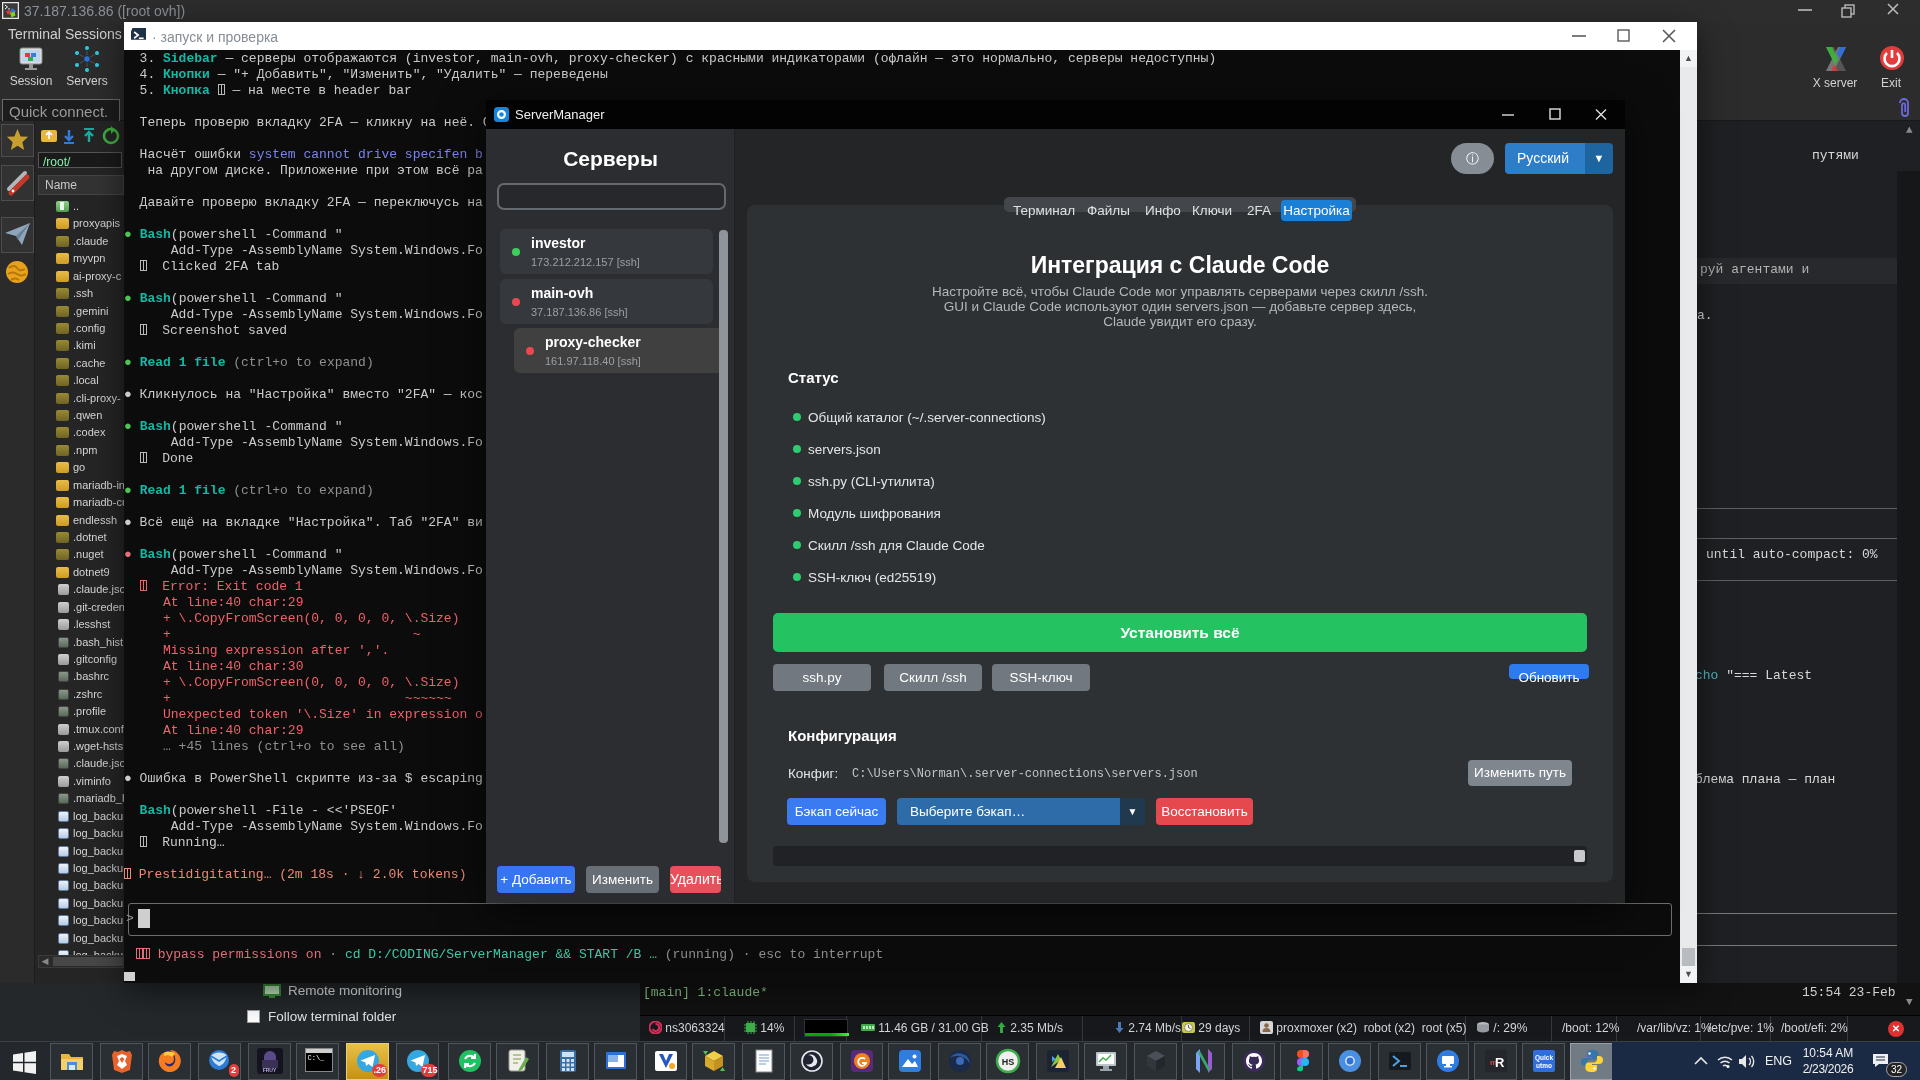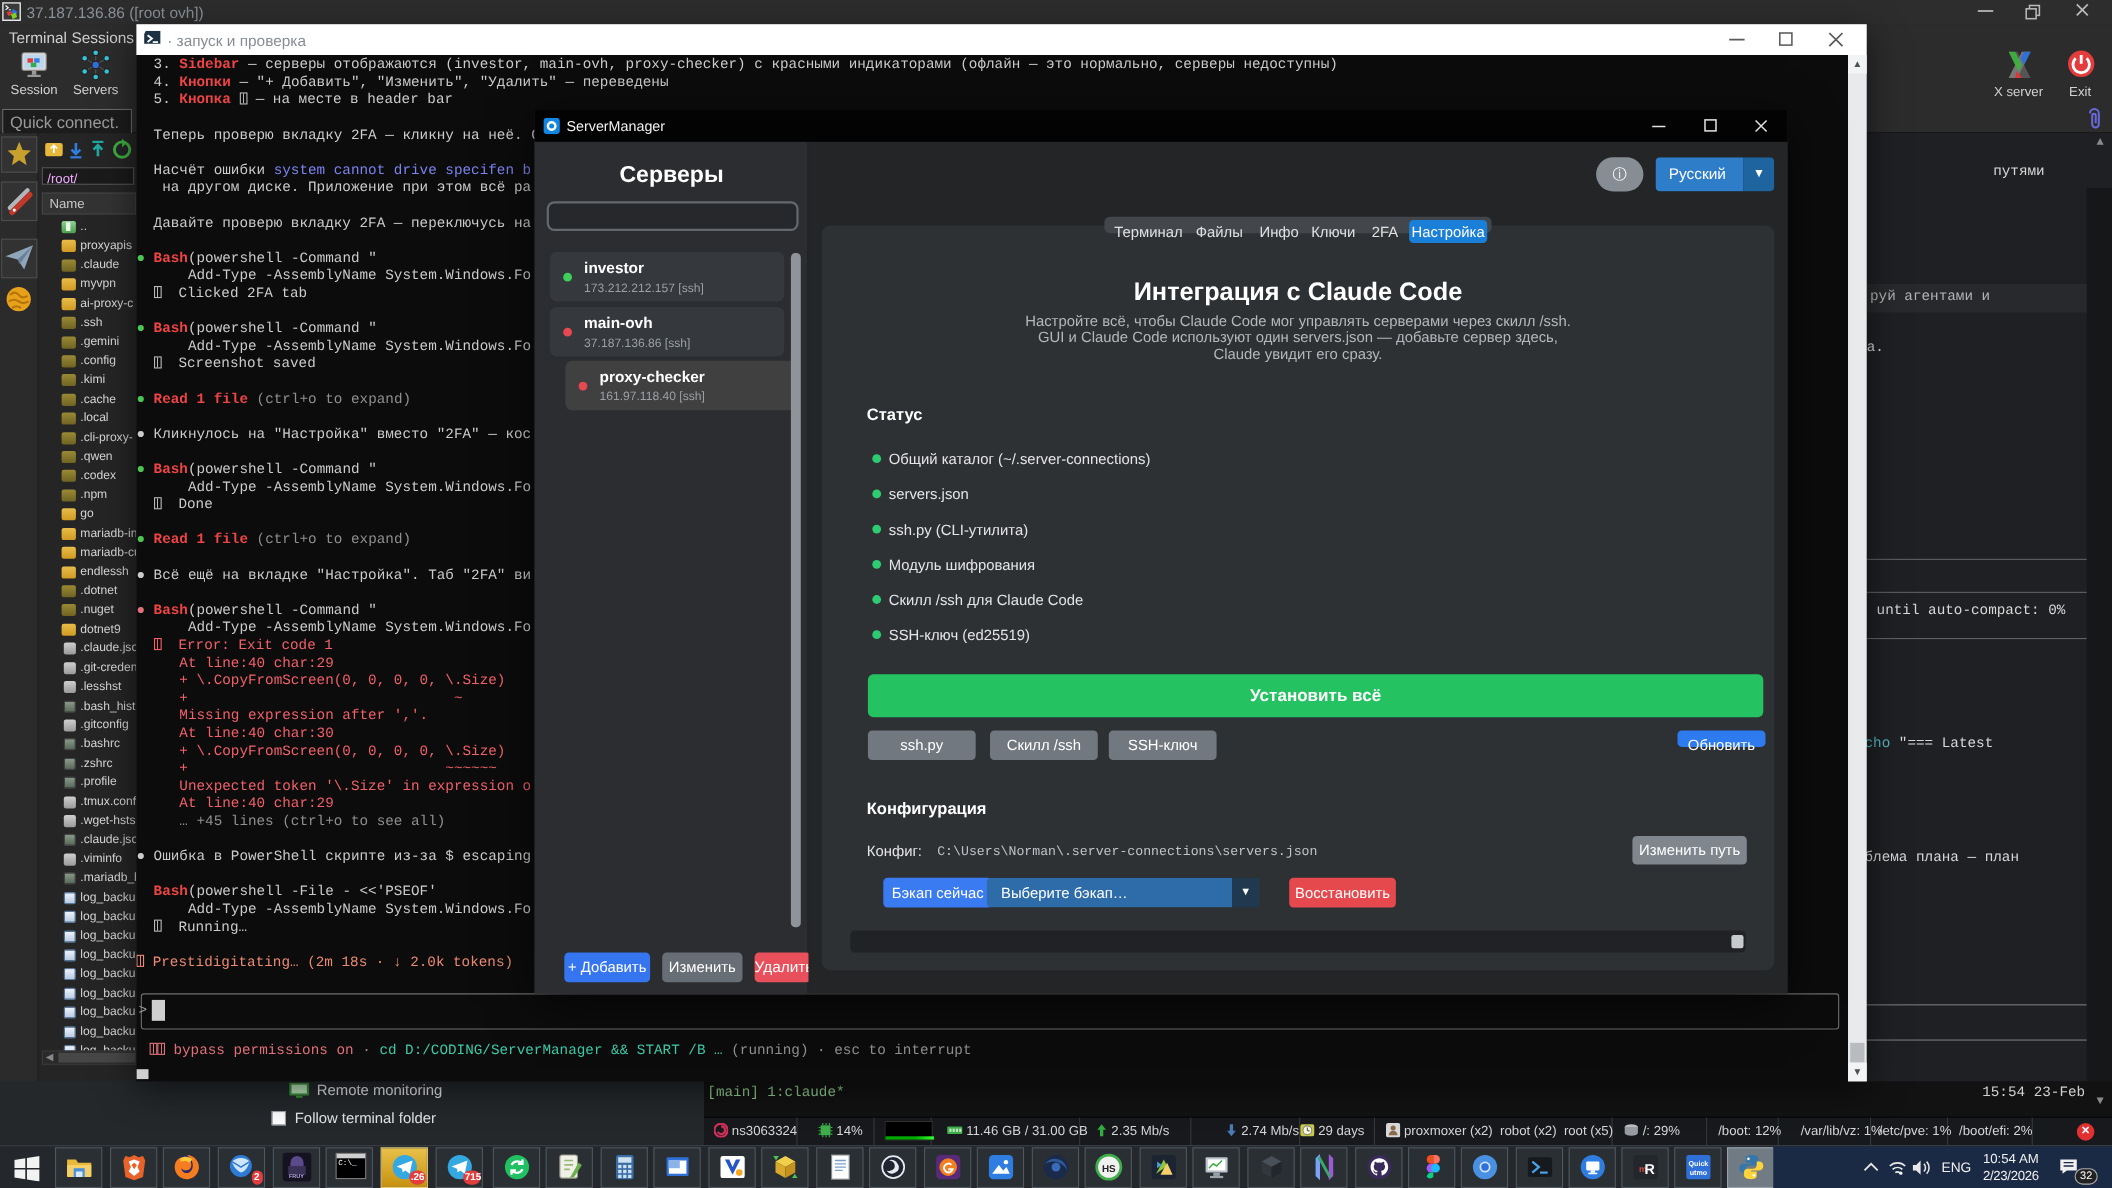--- a/index.html
+++ b/index.html
@@ -11,21 +11,21 @@
 #mobatitle .t{position:absolute;top:3px;}
 #mobatoolbar{left:0;top:22px;width:1920px;height:99px;background:#2c2c2c;border-bottom:1px solid #191919;}
 .menuitem{position:absolute;top:4px;color:#cfcfcf;font-size:14px;}
 .toollabel{position:absolute;font-size:12px;color:#d2d2d2;text-align:center;}
 #quickconnect{position:absolute;left:2px;top:77px;width:118px;height:26px;background:#1c1c1c;border:1px solid #6a6a6a;color:#9a9a9a;font-size:15px;line-height:24px;padding-left:6px;}
 
 #leftstrip{left:0;top:121px;width:35px;height:862px;background:#2b2b2b;border-right:1px solid #1c1c1c;}
 .stripbox{position:absolute;left:1px;width:33px;border:1px solid #4d4d4d;background:#323232;}
 
 #filepanel{left:35px;top:121px;width:89px;height:862px;background:#252526;overflow:hidden;}
-#fpath{position:absolute;left:3px;top:31px;width:84px;height:16px;background:#1a1a1a;border:1px solid #555;color:#f0abfc;font-size:12px;line-height:18px;padding-left:4px;}
+#fpath{position:absolute;left:3px;top:31px;width:84px;height:16px;background:#1a1a1a;border:1px solid #555;color:#86efac;font-size:12px;line-height:18px;padding-left:4px;}
 #fhead{position:absolute;left:3px;top:54px;width:86px;height:20px;background:#333;border:1px solid #454545;color:#c8c8c8;font-size:12px;line-height:18px;padding-left:6px;}
 .frow{position:absolute;left:3px;width:86px;height:17px;color:#d5d5d5;font-size:11px;line-height:17px;white-space:nowrap;overflow:hidden;}
 .frow .fi{display:inline-block;width:13px;height:11px;margin:3px 4px 0 18px;vertical-align:top;border-radius:2px;}
 .fold{background:linear-gradient(#e8bd4a,#cf9b22);}
 .foldd{background:linear-gradient(#9a8a35,#6f6322);}
 .ffile{background:linear-gradient(#cfcfcf,#9a9a9a);border-radius:1px;width:11px !important;margin-left:20px !important;}
 .fgreen{background:linear-gradient(#8a9a8a,#5a6a5a);border:1px solid #444;width:11px !important;margin-left:20px !important;}
 .flog{background:linear-gradient(#eef3fa,#b9cbe2);border:1px solid #5a7aa0;width:11px !important;margin-left:20px !important;}
 
 #fileFooter{left:0;top:983px;width:640px;height:58px;background:#24282b;}
@@ -34,41 +34,41 @@
 .seg{position:absolute;top:0;height:26px;border-right:1px solid #35393e;color:#d3d5d7;font-size:12px;line-height:25px;white-space:nowrap;}
 
 #bgterm{left:124px;top:121px;width:1796px;height:862px;background:#1f2023;font-family:"Liberation Mono",monospace;color:#c9c9c9;font-size:13px;}
 .bghr{position:absolute;height:1px;background:#606164;}
 
 #termwin{left:124px;top:22px;width:1573px;height:961px;box-shadow:0 8px 30px rgba(0,0,0,.55);}
 #termtitle{position:absolute;left:0;top:0;width:100%;height:28px;background:#ffffff;color:#868d95;font-size:14px;}
 #termbody{position:absolute;left:0;top:28px;width:1556px;height:933px;background:#0c0c0c;overflow:hidden;}
 #termscroll{position:absolute;right:0;top:28px;width:17px;height:933px;background:#e9eaeb;}
 pre.term{margin:0;font-family:"Liberation Mono",monospace;font-size:13px;line-height:16px;color:#cbcbcb;}
-.w{color:#ef4444;font-weight:bold;}
+.w{color:#14b8a6;font-weight:bold;}
 .bl{color:#7b84f0;}
 .rd{color:#f2606a;}
 .gy{color:#8f8f8f;}
 .pk{color:#e0707a;}
 .tl{color:#3ec9a7;}
 .sl{color:#ec8a72;}
 .gb{color:#4cc552;}
 .tf{display:inline-block;width:7px;height:11px;border:1px solid #b9b9b9;vertical-align:-1px;background:linear-gradient(90deg,transparent 2px,#b9b9b9 2px,#b9b9b9 3px,transparent 3px);}
 .tf.r{border-color:#f2606a;background:linear-gradient(90deg,transparent 2px,#f2606a 2px,#f2606a 3px,transparent 3px);}
 .tf.s{border-color:#ec8a72;background:linear-gradient(90deg,transparent 2px,#ec8a72 2px,#ec8a72 3px,transparent 3px);}
 .tf.p{border-color:#e0707a;background:linear-gradient(90deg,transparent 2px,#e0707a 2px,#e0707a 3px,transparent 3px);}
 
 #smwin{left:486px;top:100px;width:1139px;height:803px;background:#26282b;box-shadow:0 10px 40px rgba(0,0,0,.6);}
 #smtitle{position:absolute;left:0;top:0;width:100%;height:29px;background:#030303;color:#f0f0f0;font-size:13px;}
 #smsidebar{position:absolute;left:0;top:29px;width:249px;height:774px;background:#2b2d31;border-right:1px solid #1e2023;}
 #smmain{position:absolute;left:249px;top:29px;width:890px;height:774px;background:#232527;}
 #smpanel{position:absolute;left:12px;top:76px;width:866px;height:677px;background:#2e3134;border-radius:8px;}
 .smh{font-weight:bold;color:#fff;font-size:15px;}
 .stx{font-size:13.5px;color:#e4e5e6;}
-.btn{position:absolute;border-radius:4px;color:#fff;font-size:13.5px;text-align:center;margin-left:16px;}
+.btn{position:absolute;border-radius:4px;color:#fff;font-size:13.5px;text-align:center;}
 .dot{position:absolute;border-radius:50%;}
 .tbtn{position:absolute;top:1px;width:43px;height:37px;border:1px solid #4f565d;background:#2a2f34;}
 .tic{position:relative;width:26px;height:26px;margin:4px auto 0;}
 .badge{position:absolute;right:-6px;bottom:-3px;min-width:10px;height:13px;padding:0 2px;background:#e33e3e;border-radius:7px;color:#fff;font-size:9px;font-weight:bold;text-align:center;line-height:13px;font-family:"Liberation Sans",sans-serif;}
 </style>
 </head>
 <body>
 <div id="screen">
 
 <div class="abs" id="mobatitle">

